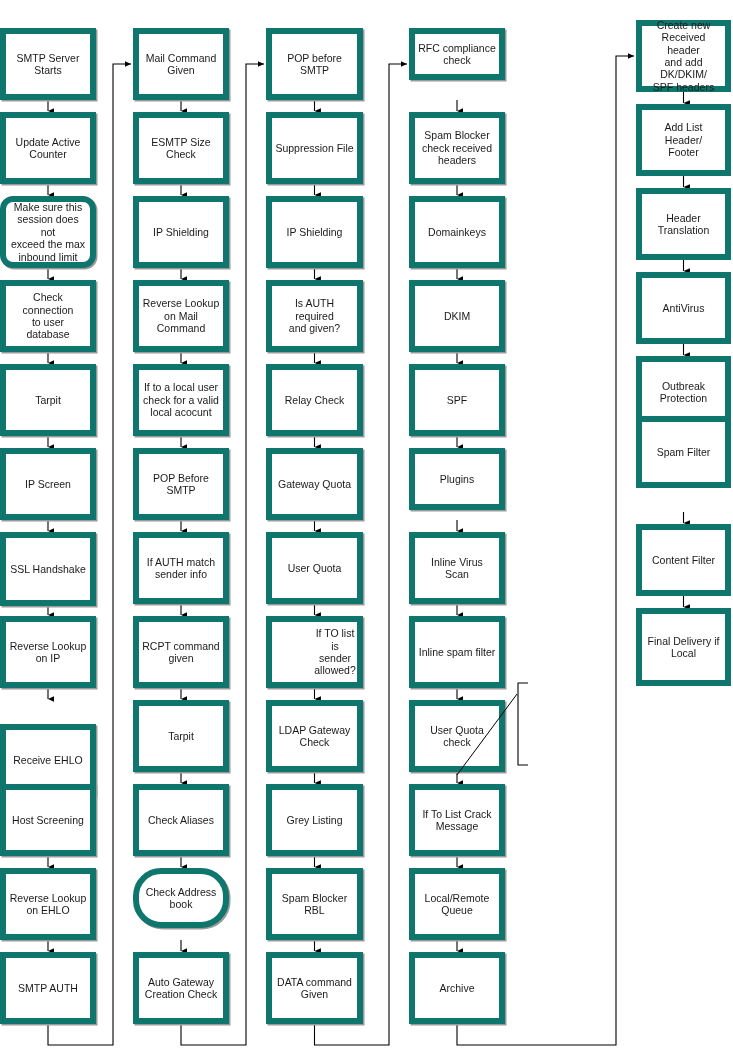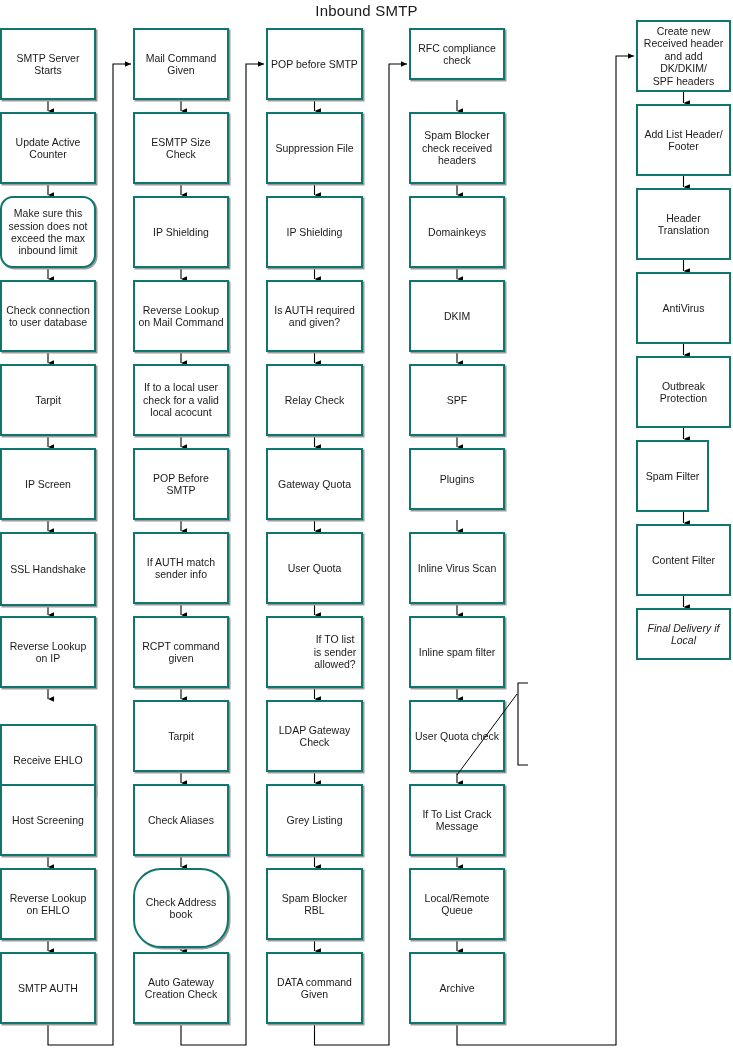--- a/index.html
+++ b/index.html
@@ -24,21 +24,21 @@
     top: 2px;
     width: 733px;
     text-align: center;
     font-size: 15px;
     color: #1a1a1a;
     letter-spacing: 0.2px;
   }
   .node {
     position: absolute;
     box-sizing: border-box;
-    border: 2px solid #0f766e;
+    border: 6px solid #0f766e;
     background: #ffffff;
     display: flex;
     align-items: center;
     justify-content: center;
     text-align: center;
     font-size: 10.5px;
     line-height: 12.4px;
     color: #1a1a1a;
     padding: 2px 3px;
     white-space: pre-line;
@@ -63,21 +63,20 @@
     color: #1a1a1a;
     text-align: center;
     white-space: pre-line;
   }
 </style>
 </head>
 <body>
 
 <div id="canvas">
 
-  <div id="title">Inbound SMTP</div>
 
   <svg class="wires" xmlns="http://www.w3.org/2000/svg">
     <defs>
       <marker id="arrowDown" viewBox="0 0 10 10" refX="5" refY="9" markerWidth="6.5" markerHeight="6.5" orient="auto">
         <path d="M 1 0 L 9 0 L 5 9 z" fill="#000000"></path>
       </marker>
       <marker id="arrowRight" viewBox="0 0 10 10" refX="9" refY="5" markerWidth="6.5" markerHeight="6.5" orient="auto">
         <path d="M 0 1 L 0 9 L 9 5 z" fill="#000000"></path>
       </marker>
     </defs>
@@ -171,21 +170,21 @@
       <div class="node shadow" style="left: 133px; top: 364px; width: 96px; height: 72px;">If to a local user
 check for a valid
 local acocunt</div>
       <div class="node shadow" style="left: 133px; top: 448px; width: 96px; height: 72px;">POP Before SMTP</div>
       <div class="node shadow" style="left: 133px; top: 532px; width: 96px; height: 72px;">If AUTH match
 sender info</div>
       <div class="node shadow" style="left: 133px; top: 616px; width: 96px; height: 72px;">RCPT command
 given</div>
       <div class="node shadow" style="left: 133px; top: 700px; width: 96px; height: 72px;">Tarpit</div>
       <div class="node shadow" style="left: 133px; top: 784px; width: 96px; height: 72px;">Check Aliases</div>
-      <div class="node shadow" style="left: 133px; top: 868px; width: 96px; height: 80px; border-radius: 28px;">Check Address
+      <div class="node shadow" style="left: 133px; top: 868px; width: 96px; height: 60px; border-radius: 28px;">Check Address
 book</div>
       <div class="node shadow" style="left: 133px; top: 952px; width: 96px; height: 72px;">Auto Gateway
 Creation Check</div>
       <div class="node shadow" style="left: 266px; top: 28px; width: 97px; height: 72px;">POP before SMTP</div>
       <div class="node shadow" style="left: 266px; top: 112px; width: 97px; height: 72px;">Suppression File</div>
       <div class="node shadow" style="left: 266px; top: 196px; width: 97px; height: 72px;">IP Shielding</div>
       <div class="node shadow" style="left: 266px; top: 280px; width: 97px; height: 72px;">Is AUTH required
 and given?</div>
       <div class="node shadow" style="left: 266px; top: 364px; width: 97px; height: 72px;">Relay Check</div>
       <div class="node shadow" style="left: 266px; top: 448px; width: 97px; height: 72px;">Gateway Quota</div>
@@ -220,23 +219,23 @@
 Received header
 and add DK/DKIM/
 SPF headers</div>
       <div class="node" style="left: 636px; top: 104px; width: 95px; height: 72px;">Add List Header/
 Footer</div>
       <div class="node" style="left: 636px; top: 188px; width: 95px; height: 72px;">Header
 Translation</div>
       <div class="node" style="left: 636px; top: 272px; width: 95px; height: 72px;">AntiVirus</div>
       <div class="node" style="left: 636px; top: 356px; width: 95px; height: 72px;">Outbreak
 Protection</div>
-      <div class="node" style="left: 636px; top: 440px; width: 73px; height: 72px;">Spam Filter</div>
+      <div class="node" style="left: 636px; top: 416px; width: 95px; height: 72px;">Spam Filter</div>
       <div class="node" style="left: 636px; top: 524px; width: 95px; height: 72px;">Content Filter</div>
-      <div class="node" style="left: 636px; top: 608px; width: 95px; height: 52px; font-style: italic;">Final Delivery if
+      <div class="node" style="left: 636px; top: 608px; width: 95px; height: 78px;">Final Delivery if
 Local</div>
     </div>
 
   <svg class="wires" xmlns="http://www.w3.org/2000/svg">
     <path d="M 528 683 L 518 683 L 518 765 L 528 765" stroke="#000000" stroke-width="1.1" fill="none"></path>
     <path d="M 517 694 L 457 775" stroke="#000000" stroke-width="1" fill="none"></path>
   </svg>
 
 
 </div>

